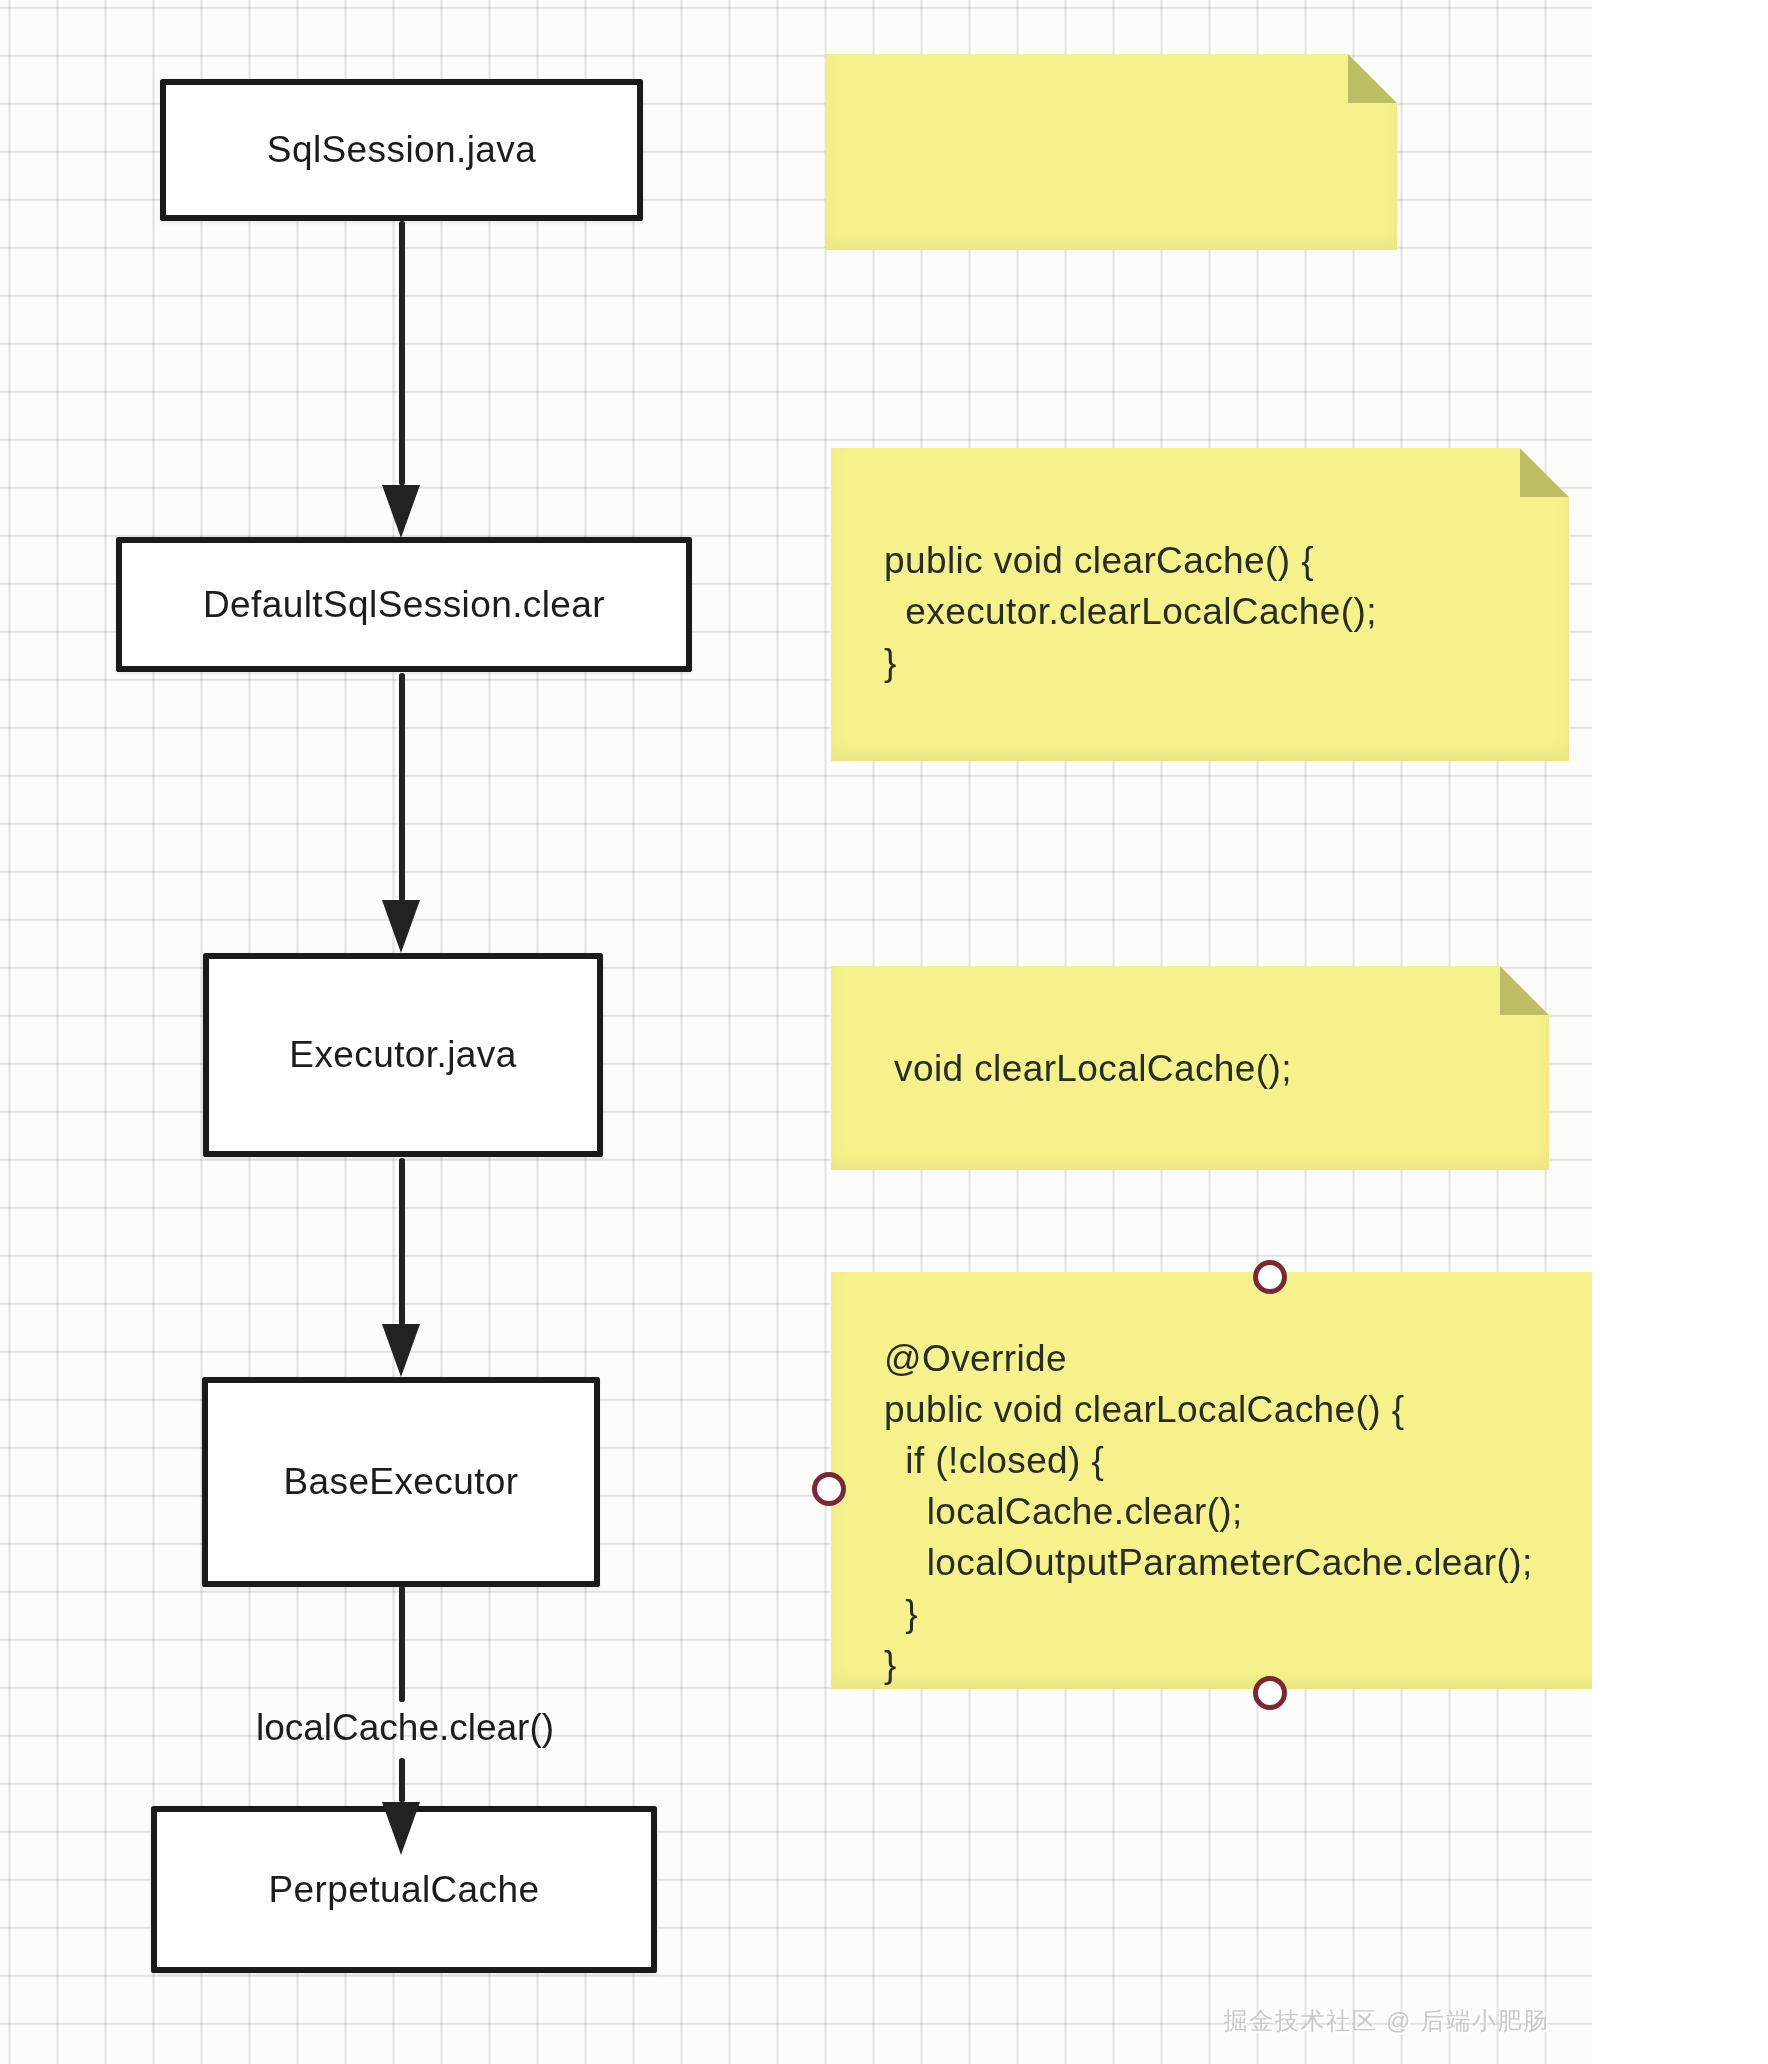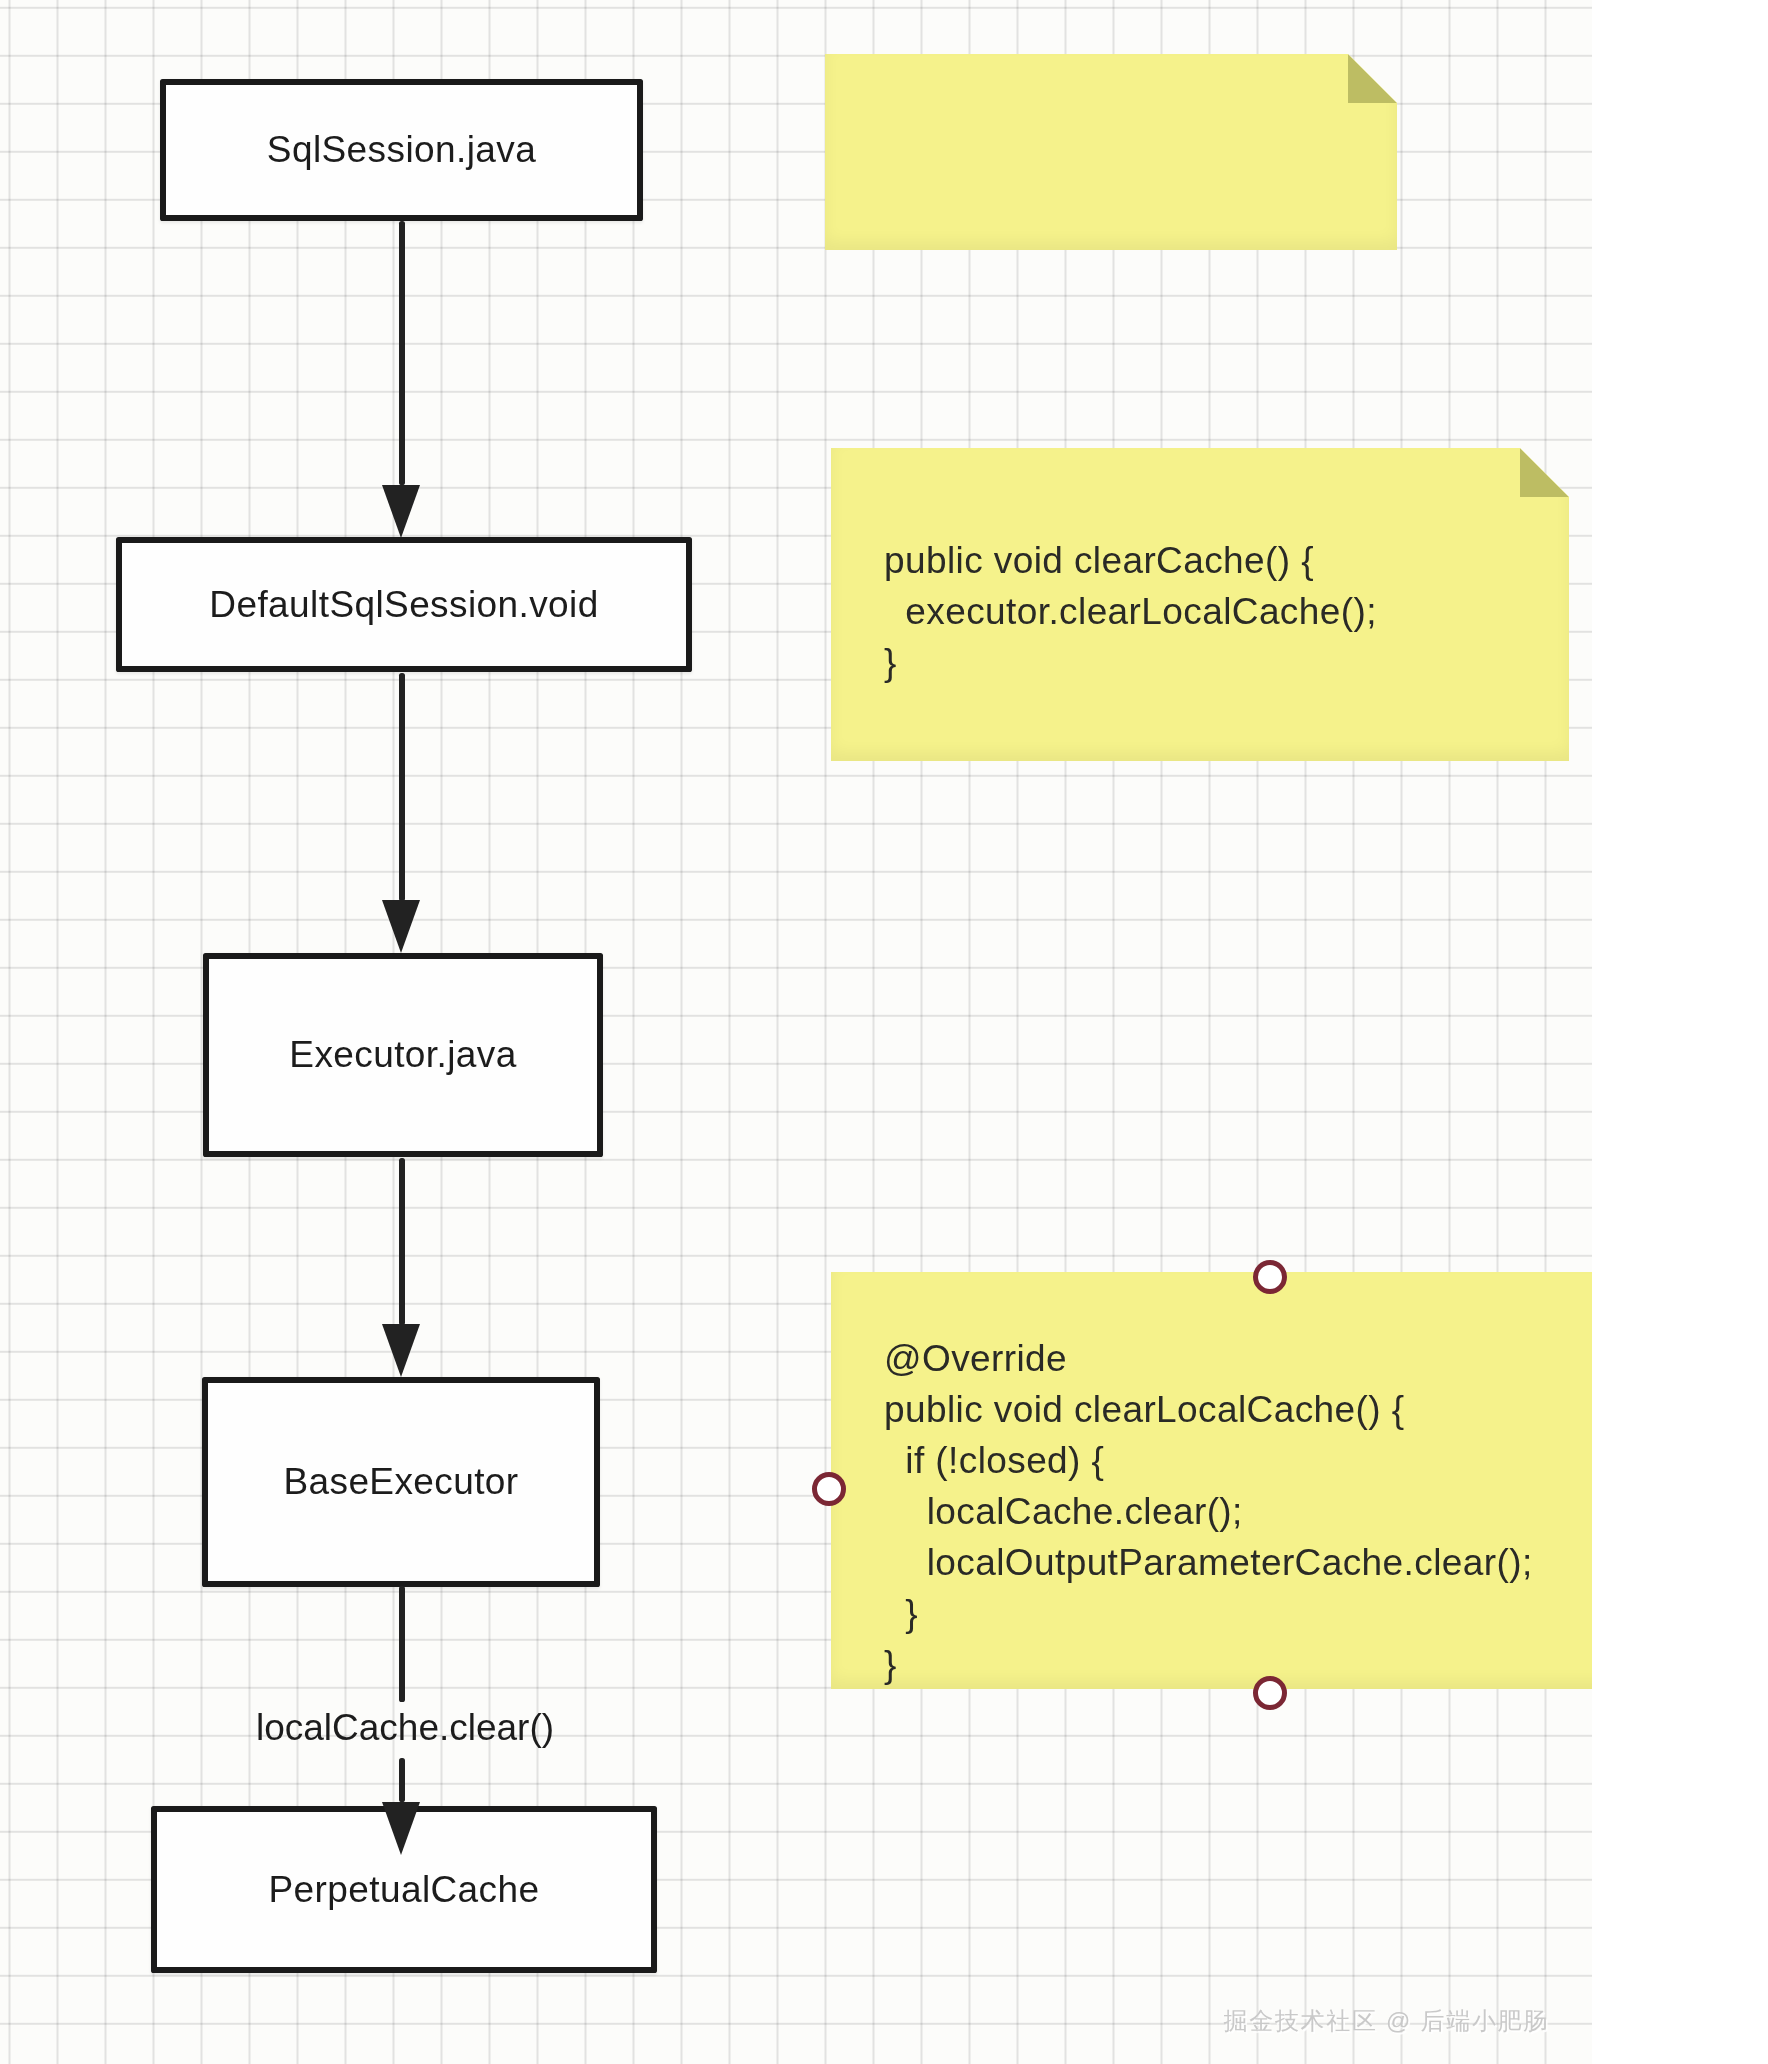--- a/index.html
+++ b/index.html
@@ -85,21 +85,21 @@
 </head>
 <body>
 
 <div class="canvas">
 
   <div class="node" style="left:160px;top:79px;width:483px;height:142px;">
     <span class="node-label">SqlSession.java</span>
   </div>
 
   <div class="node" style="left:116px;top:537px;width:576px;height:135px;">
-    <span class="node-label">DefaultSqlSession.void</span>
+    <span class="node-label">DefaultSqlSession.clear</span>
   </div>
 
   <div class="node" style="left:203px;top:953px;width:400px;height:204px;">
     <span class="node-label">Executor.java</span>
   </div>
 
   <div class="node" style="left:202px;top:1377px;width:398px;height:210px;">
     <span class="node-label">BaseExecutor</span>
   </div>
 
@@ -125,20 +125,24 @@
     <div class="fold"></div>
   </div>
 
   <div class="note" style="left:831px;top:448px;width:738px;height:313px;padding:87px 0 0 53px;">
     <div class="note-line">public void clearCache() {</div>
     <div class="note-line">  executor.clearLocalCache();</div>
     <div class="note-line">}</div>
     <div class="fold"></div>
   </div>
 
+  <div class="note single" style="left:831px;top:966px;width:718px;height:204px;">
+    <span class="note-line">void clearLocalCache();</span>
+    <div class="fold"></div>
+  </div>
 
   <div class="note" style="left:831px;top:1272px;width:870px;height:417px;padding:61px 0 0 53px;">
     <div class="note-line">@Override</div>
     <div class="note-line">public void clearLocalCache() {</div>
     <div class="note-line">  if (!closed) {</div>
     <div class="note-line">    localCache.clear();</div>
     <div class="note-line">    localOutputParameterCache.clear();</div>
     <div class="note-line">  }</div>
     <div class="note-line">}</div>
     <div class="fold"></div>

